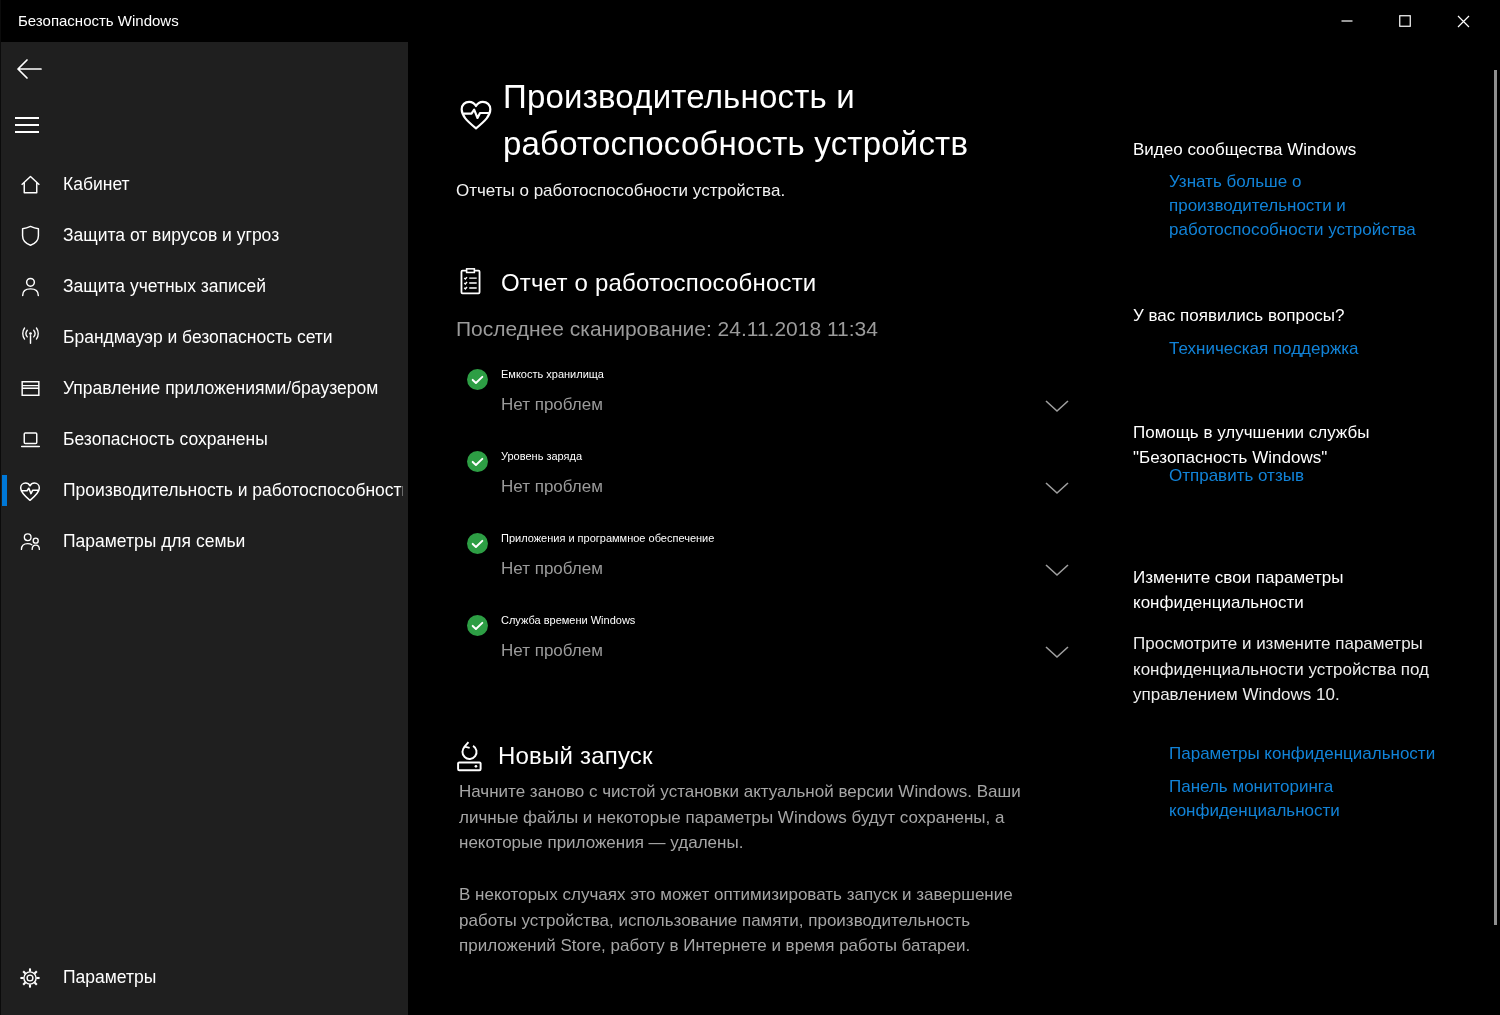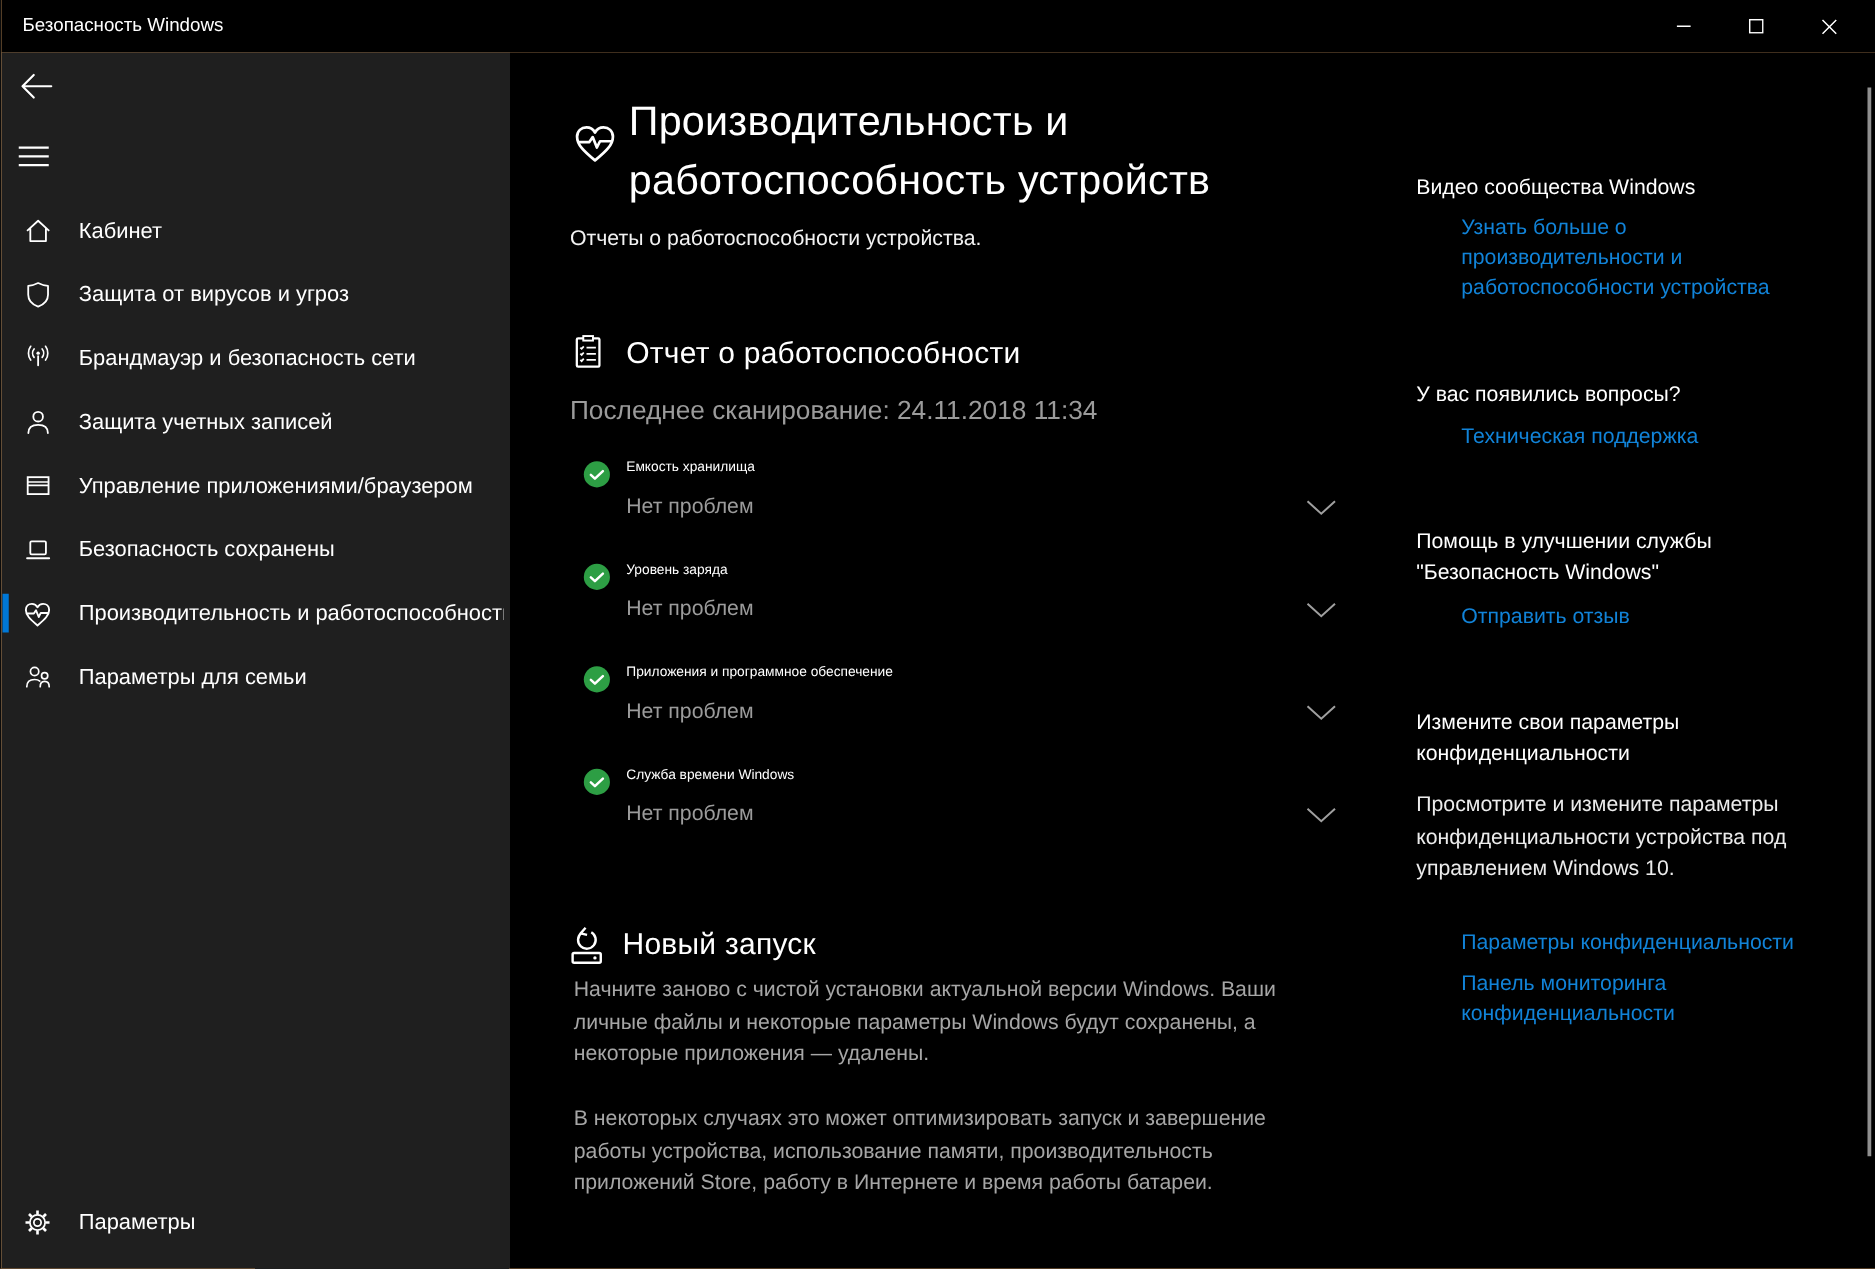--- a/index.html
+++ b/index.html
@@ -47,21 +47,21 @@
   .para.p2{top:840px;}
   
   .aside-h{left:725px;width:296px;font-size:17px;line-height:25px;color:#fff;}
   .aside-p{left:725px;width:300px;font-size:17px;line-height:25.5px;color:#ececec;}
   .aside-link{left:725px;width:280px;font-size:17px;line-height:24px;color:#1183d8;cursor:pointer;text-decoration:none;display:block;margin-left:36px;}
   .y-video-h{top:95px;}
   .y-video-l{top:128px;}
   .y-q-h{top:261px;}
   .y-q-l{top:295px;}
   .y-fb-h{top:378px;}
-  .y-fb-l{top:439px;}
+  .y-fb-l{top:422px;}
   .y-pr-h{top:523px;}
   .y-pr-p{top:589px;}
   .y-pr-l1{top:700px;}
   .y-pr-l2{top:733px;}
   .y-pr-l3{top:789px;}
   
   .scrollbar{position:absolute;left:1493px;top:70px;width:3px;height:855px;background:#8f8f8f;}
   svg{display:block;}
 </style>
 </head>
@@ -128,37 +128,37 @@
           <svg width="25" height="25" viewBox="0 0 24 24">
               <path d="M12 3.3 C14.6 4.6 17.1 5.3 19.6 5.5 V12.3 C19.6 16.8 16.5 19.8 12 21.4 C7.5 19.8 4.4 16.8 4.4 12.3 V5.5 C6.9 5.3 9.4 4.6 12 3.3 Z" fill="none" stroke="#fff" stroke-width="1.4" stroke-linejoin="round"></path>
             </svg>
         </span>
         <span class="label">Защита от вирусов и угроз</span>
       </div>
 
       <div class="nav-item">
         <span class="ico">
           <svg width="25" height="25" viewBox="0 0 24 24">
+              <circle cx="12" cy="8" r="3.7" fill="none" stroke="#fff" stroke-width="1.4"></circle>
+              <path d="M4.5 20.6 C4.5 15.9 8 14.3 12 14.3 C16 14.3 19.5 15.9 19.5 20.6" fill="none" stroke="#fff" stroke-width="1.4" stroke-linecap="round"></path>
+            </svg>
+        </span>
+        <span class="label">Защита учетных записей</span>
+      </div>
+
+      <div class="nav-item">
+        <span class="ico">
+          <svg width="25" height="25" viewBox="0 0 24 24">
             <circle cx="12" cy="8.2" r="1.3" fill="#fff"></circle>
             <path d="M12 10.4 V17.5" stroke="#fff" stroke-width="1.4" stroke-linecap="round"></path>
             <path d="M8.9 5 C7.4 6.8 7.4 9.6 8.9 11.4 M15.1 5 C16.6 6.8 16.6 9.6 15.1 11.4" fill="none" stroke="#fff" stroke-width="1.3" stroke-linecap="round"></path>
             <path d="M6.3 2.9 C4 5.9 4 10.5 6.3 13.5 M17.7 2.9 C20 5.9 20 10.5 17.7 13.5" fill="none" stroke="#fff" stroke-width="1.3" stroke-linecap="round"></path>
           </svg>
         </span>
         <span class="label">Брандмауэр и безопасность сети</span>
-      </div>
-
-      <div class="nav-item">
-        <span class="ico">
-          <svg width="25" height="25" viewBox="0 0 24 24">
-              <circle cx="12" cy="8" r="3.7" fill="none" stroke="#fff" stroke-width="1.4"></circle>
-              <path d="M4.5 20.6 C4.5 15.9 8 14.3 12 14.3 C16 14.3 19.5 15.9 19.5 20.6" fill="none" stroke="#fff" stroke-width="1.4" stroke-linecap="round"></path>
-            </svg>
-        </span>
-        <span class="label">Защита учетных записей</span>
       </div>
 
       <div class="nav-item">
         <span class="ico">
           <svg width="25" height="25" viewBox="0 0 24 24">
               <rect x="4" y="5.5" width="16" height="13" fill="none" stroke="#fff" stroke-width="1.4"></rect>
               <path d="M4 9.2 H20 M4 11.8 H20" stroke="#fff" stroke-width="1.3"></path>
             </svg>
         </span>
         <span class="label">Управление приложениями/браузером</span>

